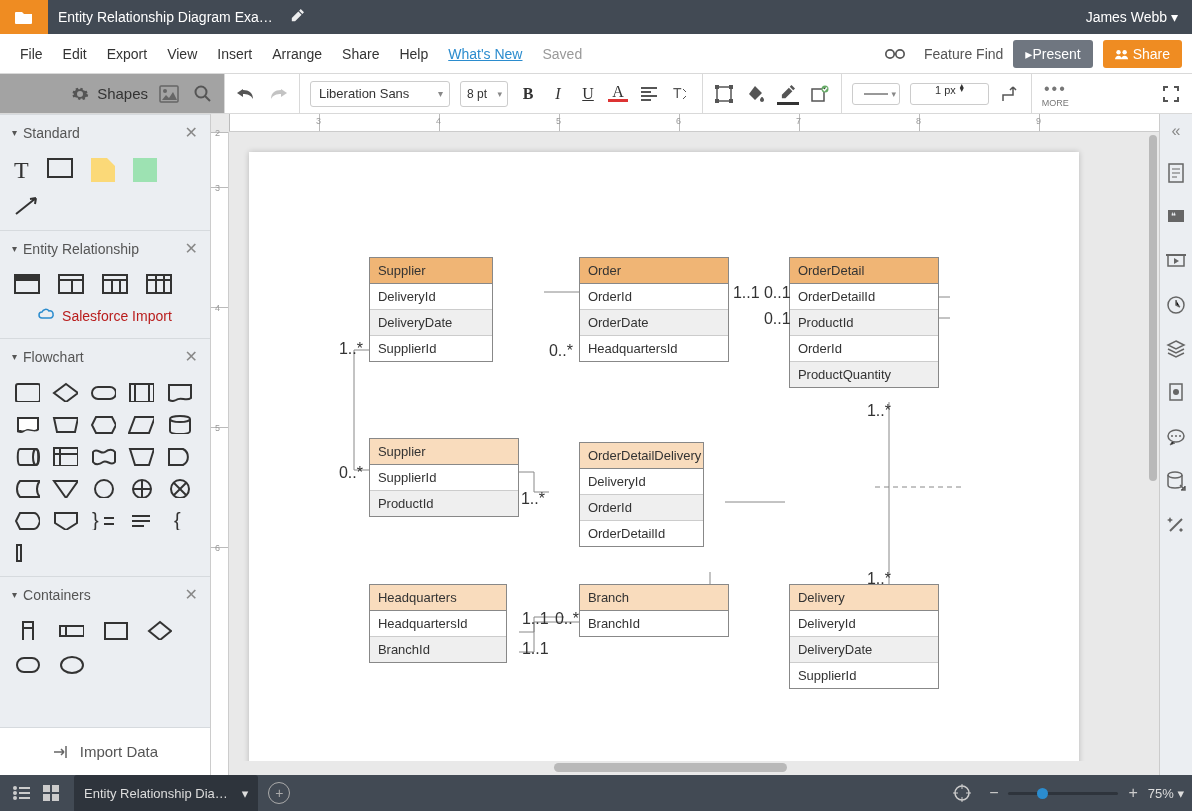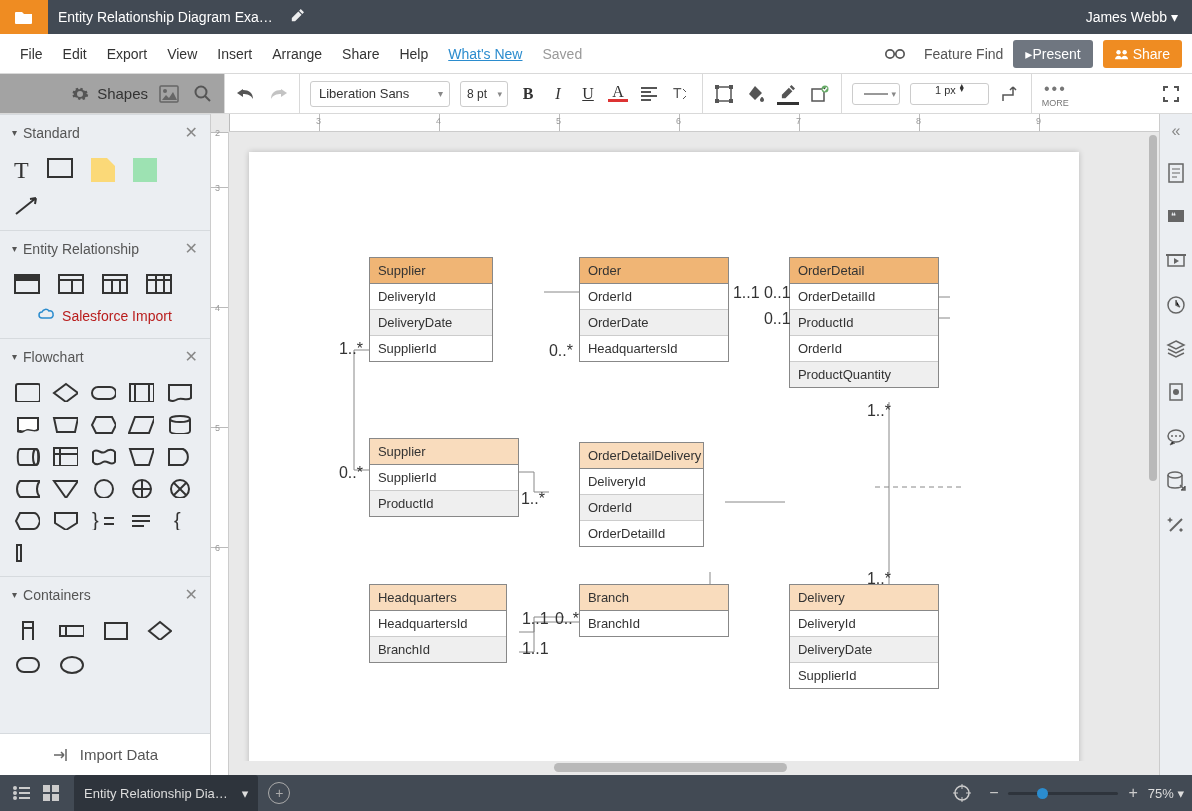--- a/index.html
+++ b/index.html
@@ -43,21 +43,21 @@
 .shp{width:26px;height:20px;border:2px solid #333;cursor:pointer;flex-shrink:0}
 .shp.txt{border:none;font-family:Georgia,serif;font-size:24px;font-weight:500;width:auto;height:auto;line-height:1}
 .shp.note{border:none;background:#fbd978;width:24px;height:24px;position:relative}
 .shp.note:after{content:"";position:absolute;top:0;right:0;border-style:solid;border-width:0 8px 8px 0;border-color:transparent #ebeef2 transparent transparent}
 .shp.grn{border:none;background:#9de2b2;width:24px;height:24px}
 .shp.arr{border:none;width:26px;height:20px}
 .er-links{width:100%;display:flex;gap:30px;padding:6px 0;justify-content:center}
 .er-links a{color:#2b8cce;font-size:14px;display:flex;align-items:center;gap:6px;cursor:pointer}
 .sf-link{width:100%;text-align:center}
 .sf-link a{color:#b91c1c;font-size:14px;display:inline-flex;align-items:flex-start;gap:6px;cursor:pointer}
-.import-btn{height:42px;border-top:1px solid #d6dade;background:#fff;display:flex;align-items:center;justify-content:center;gap:10px;font-size:15px;color:#555;cursor:pointer}
+.import-btn{height:48px;border-top:1px solid #d6dade;background:#fff;display:flex;align-items:center;justify-content:center;gap:10px;font-size:15px;color:#555;cursor:pointer}
 .canvas-area{flex:1;position:relative;background:#e9e9e9;display:flex;flex-direction:column}
 .ruler-h{height:18px;background:#fff;border-bottom:1px solid #ccc;display:flex;font-size:9px;color:#999;overflow:hidden;margin-left:18px}
 .ruler-h .maj{width:120px;border-left:1px solid #bbb;position:relative;flex-shrink:0}
 .ruler-h .maj span{position:absolute;left:-4px;top:2px}
 .ruler-v{width:18px;background:#fff;border-right:1px solid #ccc;position:absolute;left:0;top:18px;bottom:0;font-size:9px;color:#999}
 .ruler-v .maj{height:120px;border-top:1px solid #bbb;position:relative}
 .ruler-v .maj span{position:absolute;top:-5px;left:4px}
 .canvas-scroll{flex:1;overflow:auto;position:relative;margin-left:18px}
 .paper{position:absolute;left:20px;top:20px;width:830px;height:720px;background:#fff;box-shadow:0 0 6px rgba(0,0,0,.2)}
 .entity{position:absolute;border:1px solid #888;background:#fff;font-size:13px}

